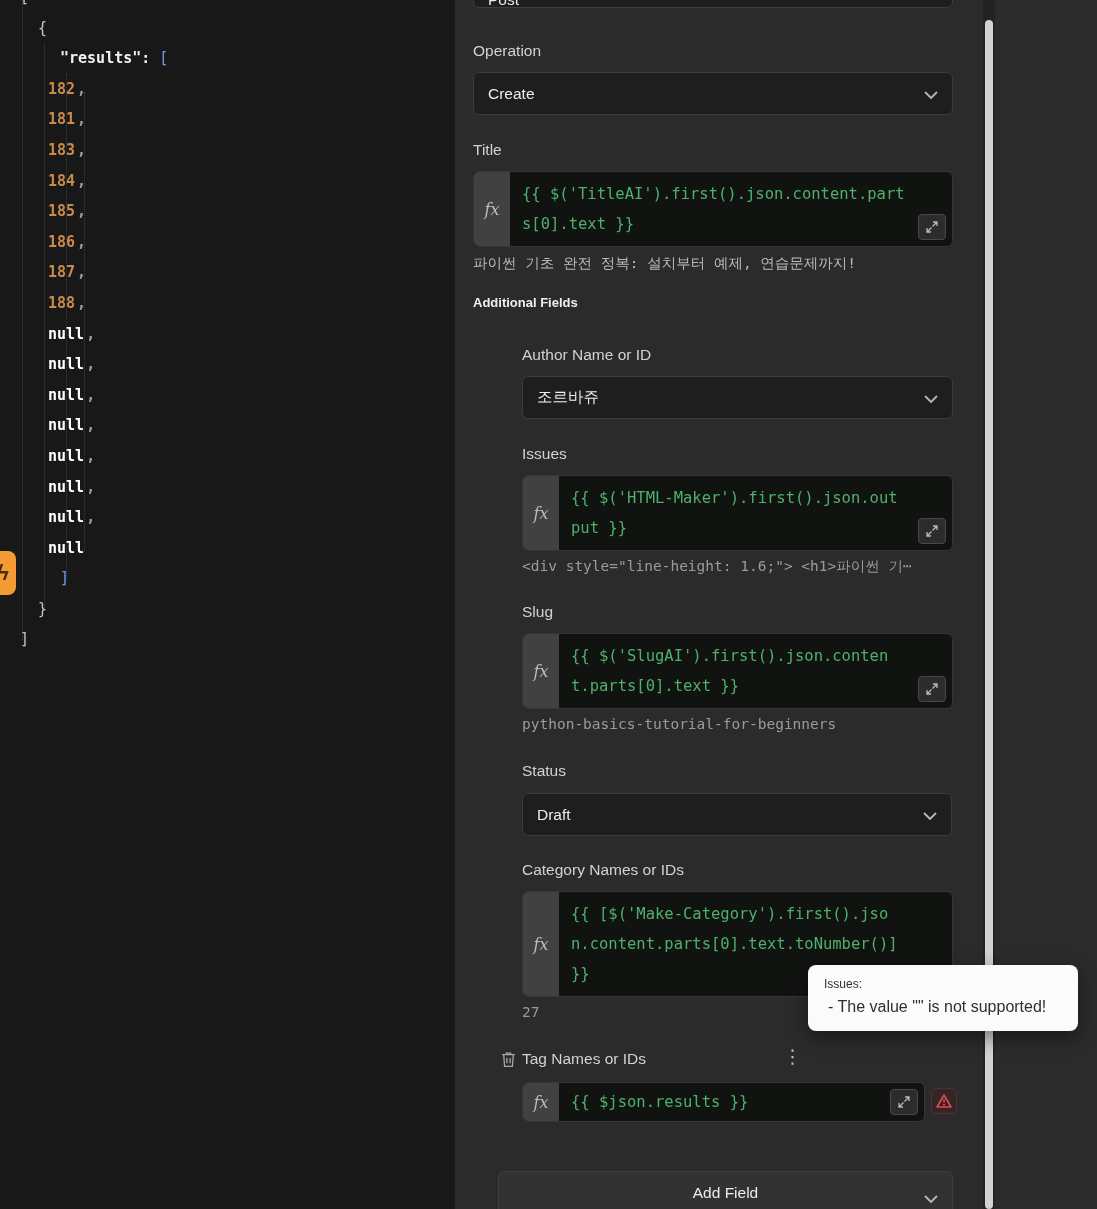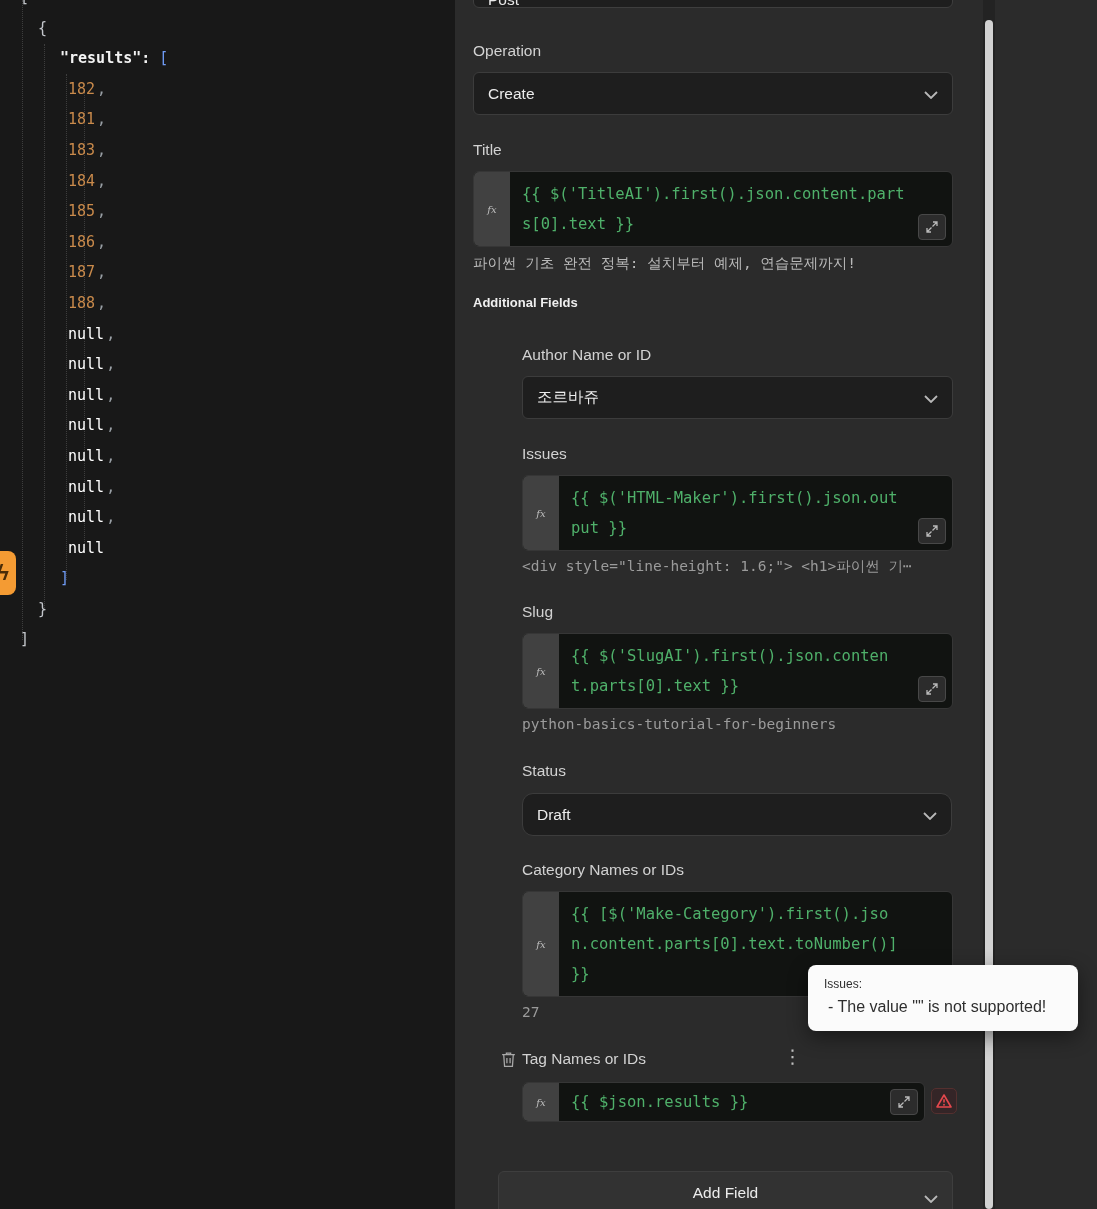--- a/index.html
+++ b/index.html
@@ -10,56 +10,56 @@
   .guide{position:absolute;border-left:1px dotted #3d3d3d;}
   .g1{left:22px;top:0;height:640px;}
   .g2{left:44px;top:44px;height:566px;}
   .g3{left:66px;top:74px;height:506px;}
   .g4{left:84px;top:92px;height:460px;}
   .json{position:absolute;left:0;top:-18px;font-family:"DejaVu Sans Mono",monospace;font-size:15px;line-height:30.6px;}
   .jrow{height:30.6px;white-space:pre;}
   .l0{padding-left:20px;}
   .l1{padding-left:38px;}
   .l2{padding-left:60px;}
-  .l3{padding-left:68px;}
+  .l3{padding-left:48px;font-weight:bold;}
   .br{color:#c3c6cb;}
   .arr{color:#6f9bf5;}
   .key{color:#f2f2f2;font-weight:bold;margin-right:9px;}
   .num{color:#c98a4b;}
   .nul{color:#ffffff;}
   .comma{color:#9aa0a6;margin-left:2px;}
   .connector{position:absolute;left:-10px;top:551px;width:26px;height:44px;background:#f49b33;border-radius:8px;display:flex;align-items:center;justify-content:center;color:#4a2c08;font-size:22px;font-weight:bold;}
 
   
   .rp{position:absolute;left:455px;top:0;width:642px;height:1209px;background:#2b2b2b;}
   .lbl{position:absolute;color:#d2d2d2;font-size:15.5px;}
   .resource-field{position:absolute;left:18px;top:-24px;width:480px;height:32px;background:#1e1e1e;border:1px solid #3e3e3e;border-radius:6px;color:#e9e9e9;font-size:15.5px;padding:0 14px;line-height:46px;box-sizing:border-box;overflow:visible;}
   .select{position:absolute;height:43px;background:#1e1e1e;border:1px solid #3c3c3c;border-radius:6px;box-sizing:border-box;display:flex;align-items:center;justify-content:space-between;padding:0 14px;color:#ececec;font-size:15.5px;}
   #op-label{left:18px;top:42px;}
   #op-select{left:18px;top:72px;width:480px;}
   #title-label{left:18px;top:141px;}
   .expr{position:absolute;display:flex;border-radius:6px;overflow:hidden;border:1px solid #363636;box-sizing:border-box;background:#111311;}
-  .gutter{flex:0 0 36px;background:#414141;display:flex;align-items:center;justify-content:center;color:#bdbdbd;font-family:"DejaVu Serif",serif;font-style:italic;font-size:10px;}
+  .gutter{flex:0 0 36px;background:#414141;display:flex;align-items:center;justify-content:center;color:#bdbdbd;font-family:"DejaVu Serif",serif;font-style:italic;font-size:16px;}
   .code{flex:1;padding:7px 46px 7px 12px;font-family:"DejaVu Sans Mono",monospace;font-size:15.5px;line-height:30px;color:#4fb06a;word-break:break-all;white-space:pre-wrap;}
   .single .code{padding:4px 40px 4px 12px;}
   .expand{position:absolute;right:6px;bottom:6px;width:26px;height:24px;background:#2c2c2c;border:1px solid #484848;border-radius:4px;display:flex;align-items:center;justify-content:center;}
   #title-expr{left:18px;top:171px;width:480px;height:76px;}
   .preview{position:absolute;color:#9b9b9b;font-family:"DejaVu Sans Mono",monospace;font-size:14.5px;white-space:nowrap;}
   #title-preview{left:18px;top:254px;color:#b9b9b9;}
   #add-fields-label{left:18px;top:295px;font-size:13px;font-weight:700;color:#efefef;}
   #author-label{left:67px;top:346px;}
   #author-select{left:67px;top:376px;width:431px;}
   #content-label{left:67px;top:445px;}
   #content-expr{left:67px;top:475px;width:431px;height:76px;}
   #content-preview{left:67px;top:557px;}
   #slug-label{left:67px;top:603px;}
   #slug-expr{left:67px;top:633px;width:431px;height:76px;}
   #slug-preview{left:67px;top:716px;}
   #status-label{left:67px;top:762px;}
-  #status-select{left:67px;top:793px;width:430px;border-radius:11px;}
+  #status-select{left:67px;top:793px;width:430px;}
   #category-label{left:67px;top:861px;text-align:right;}
   #category-expr{left:67px;top:891px;width:431px;height:106px;}
   #category-preview{left:67px;top:1004px;}
   #trash{position:absolute;left:46px;top:1051px;width:16px;height:18px;}
   #tag-label{left:67px;top:1050px;}
   #dots{position:absolute;left:328px;top:1046px;color:#c0c0c0;font-size:19px;line-height:22px;}
   #tag-expr{left:67px;top:1082px;width:403px;height:40px;}
   #warn{position:absolute;left:476px;top:1088px;width:26px;height:26px;background:#342527;border:1px solid #54302f;border-radius:5px;display:flex;align-items:center;justify-content:center;box-sizing:border-box;}
   #tag-preview{left:67px;top:1133px;}
   #add-field{position:absolute;left:43px;top:1171px;width:455px;height:44px;background:#323232;border:1px solid #3e3e3e;border-radius:6px;color:#ececec;font-size:15.5px;display:flex;align-items:center;justify-content:center;box-sizing:border-box;}

